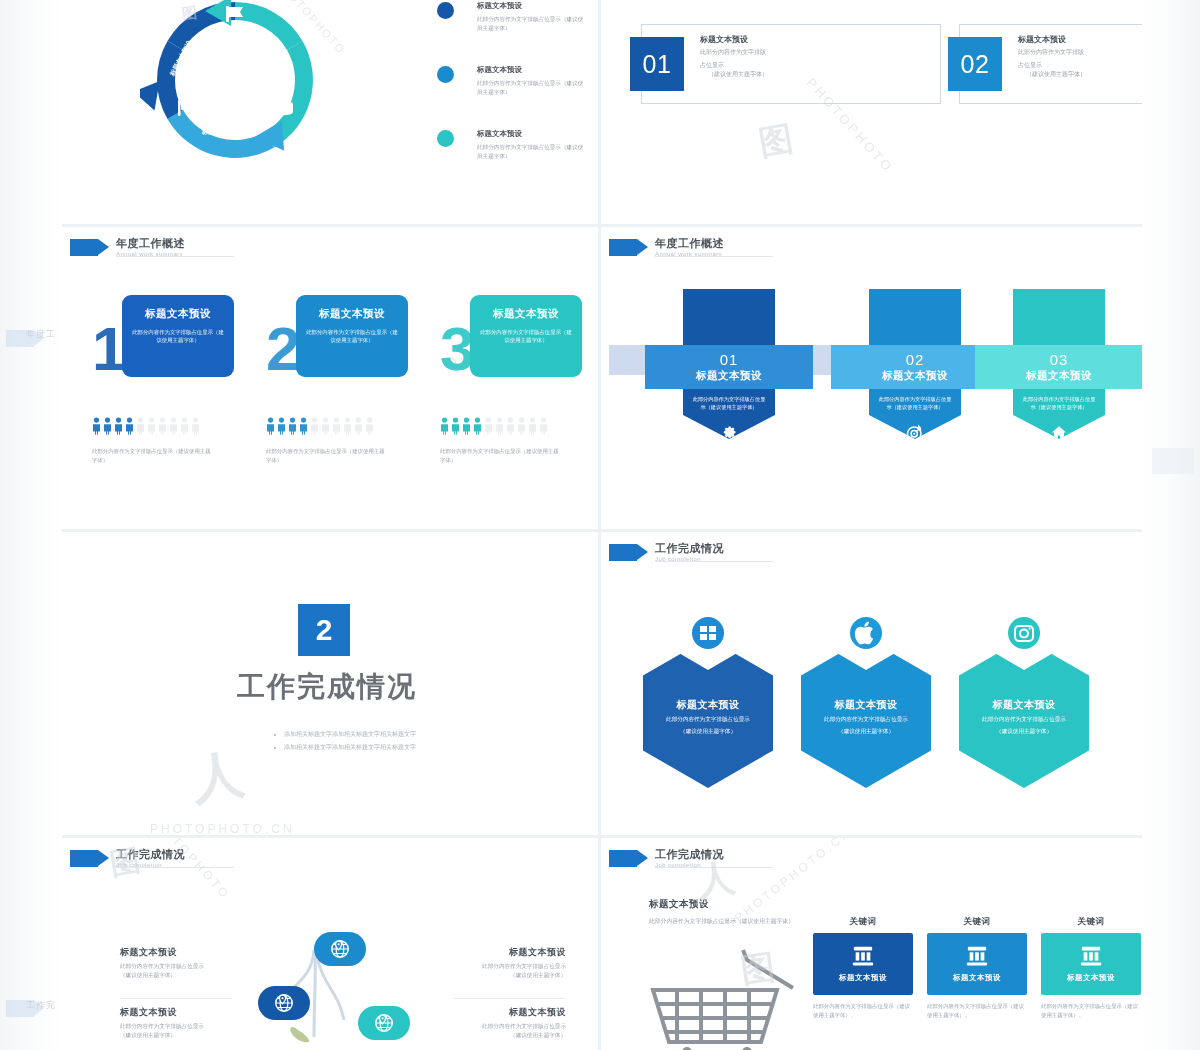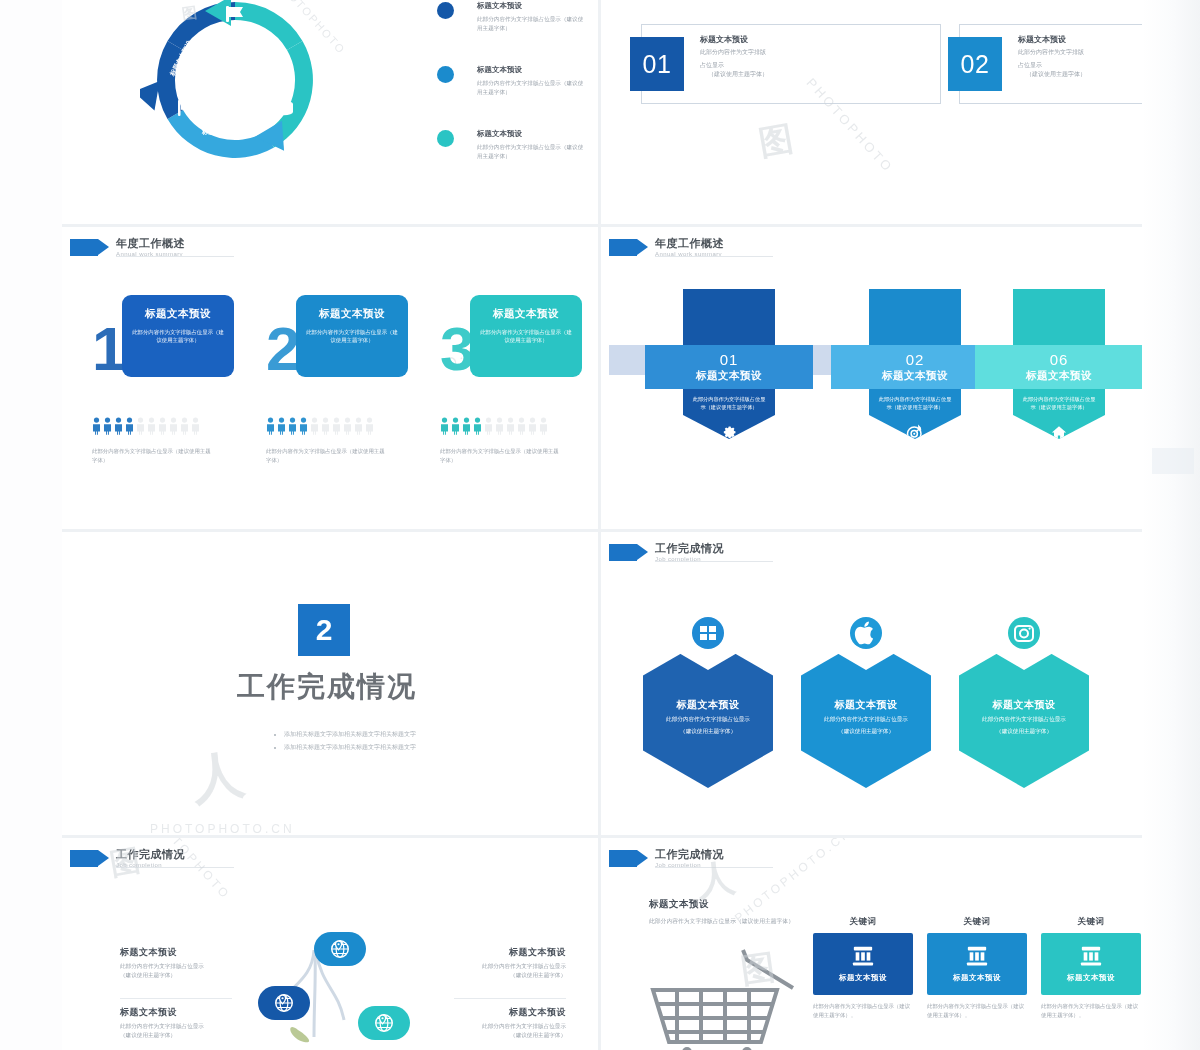--- a/index.html
+++ b/index.html
@@ -120,20 +120,26 @@
   .kdesc{margin-top:7px;font-size:5.4px;color:#9aa2ab;line-height:8.5px;}
 
   .wm{position:absolute;color:#cfd4d9;opacity:.5;pointer-events:none;user-select:none;}
   .wm-txt{font-size:15px;letter-spacing:3px;font-weight:bold;}
 </style>
 </head>
 <body>
 
 <div class="page">
 
+  <div class="edge-left">
+    <div class="edge-tag" style="left:6px;top:330px;"></div>
+    <div class="edge-ghost" style="left:26px;top:328px;">年度工</div>
+    <div class="edge-tag" style="left:6px;top:1000px;"></div>
+    <div class="edge-ghost" style="left:26px;top:999px;">工作完</div>
+  </div>
   <div class="edge-right">
     <div class="edge-band" style="right:6px;top:448px;width:42px;height:26px;"></div>
   </div>
 
   <div class="grid">
 
     <div class="vsep" style="left:536px;top:0;height:1050px;"></div>
     <div class="hsep" style="left:0;top:224px;width:1080px;"></div>
     <div class="hsep" style="left:0;top:529px;width:1080px;"></div>
     <div class="hsep" style="left:0;top:835px;width:1080px;"></div>
@@ -436,21 +442,21 @@
       </div>
 
       <div class="rib" style="left:412px;">
         <div class="ribbody" style="background:#2ac4c4;clip-path:polygon(0 0,100% 0,100% 84%,50% 100%,0 84%);">
           <div class="ribdesc">此部分内容作为文字排版占位显示（建议使用主题字体）</div>
           <svg class="ribicon" width="18" height="18" viewBox="0 0 24 24">
             <path fill="#fff" d="M12 3L2.5 11.3h2.8V21h5.2v-5.6h3v5.6h5.2v-9.7h2.8z"></path>
           </svg>
         </div>
         <div class="ribtab" style="background:#5fdede;">
-          <div class="rn">06</div>
+          <div class="rn">03</div>
           <div class="rt">标题文本预设</div>
         </div>
       </div>
     </div>
 
     <div class="slide" style="left:0;top:532px;width:536px;height:303px;">
       <div class="divwrap">
         <div class="divnum">2</div>
         <div class="divttl">工作完成情况</div>
         <ul class="divbul">

